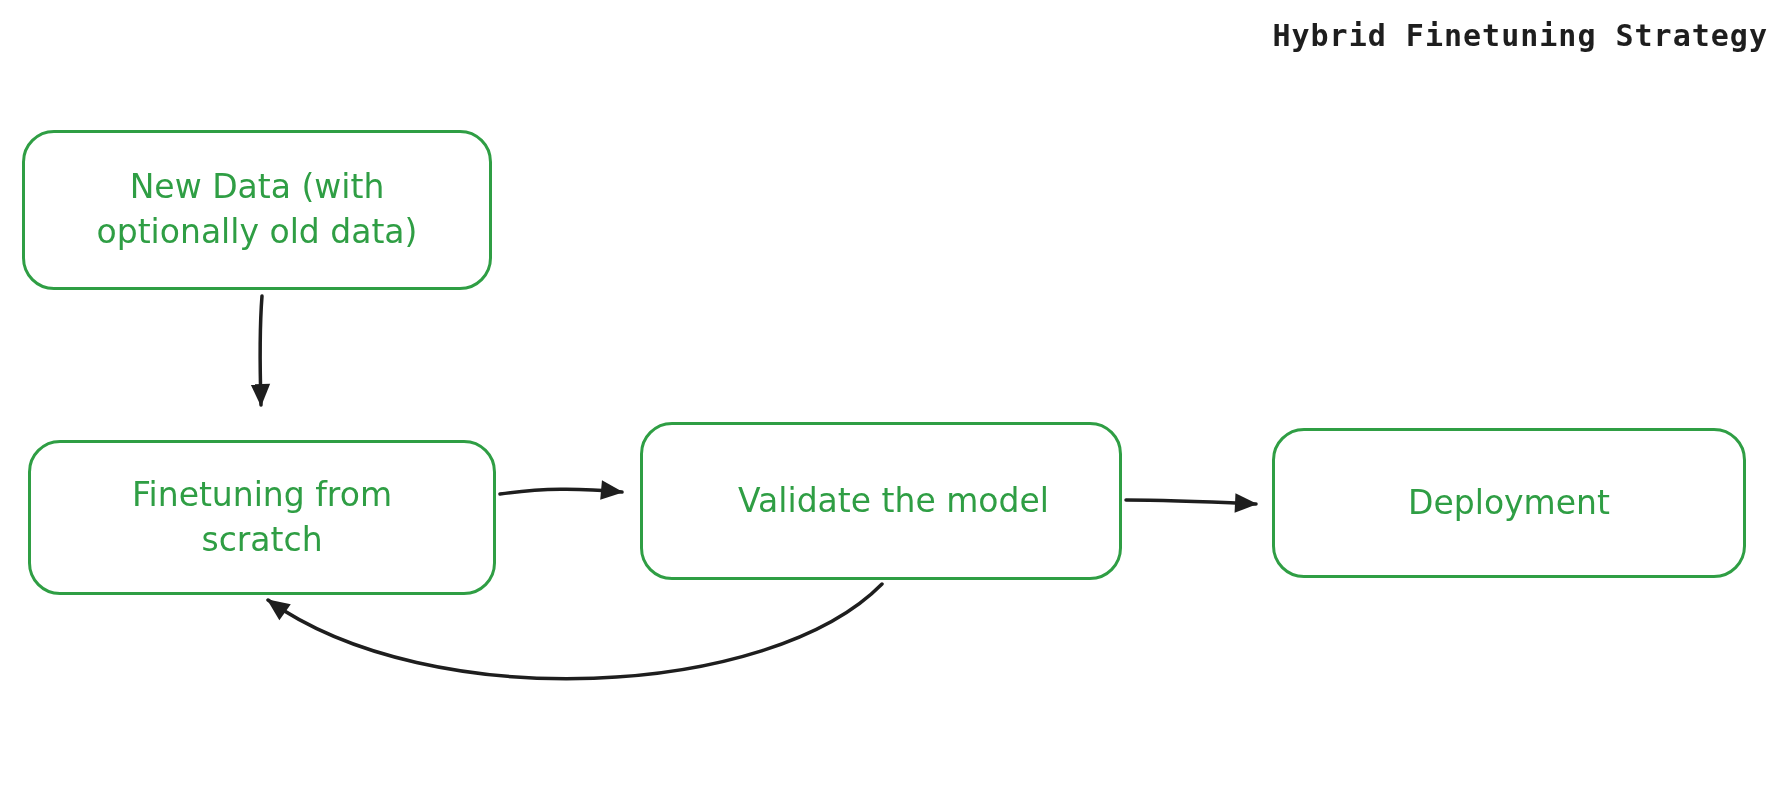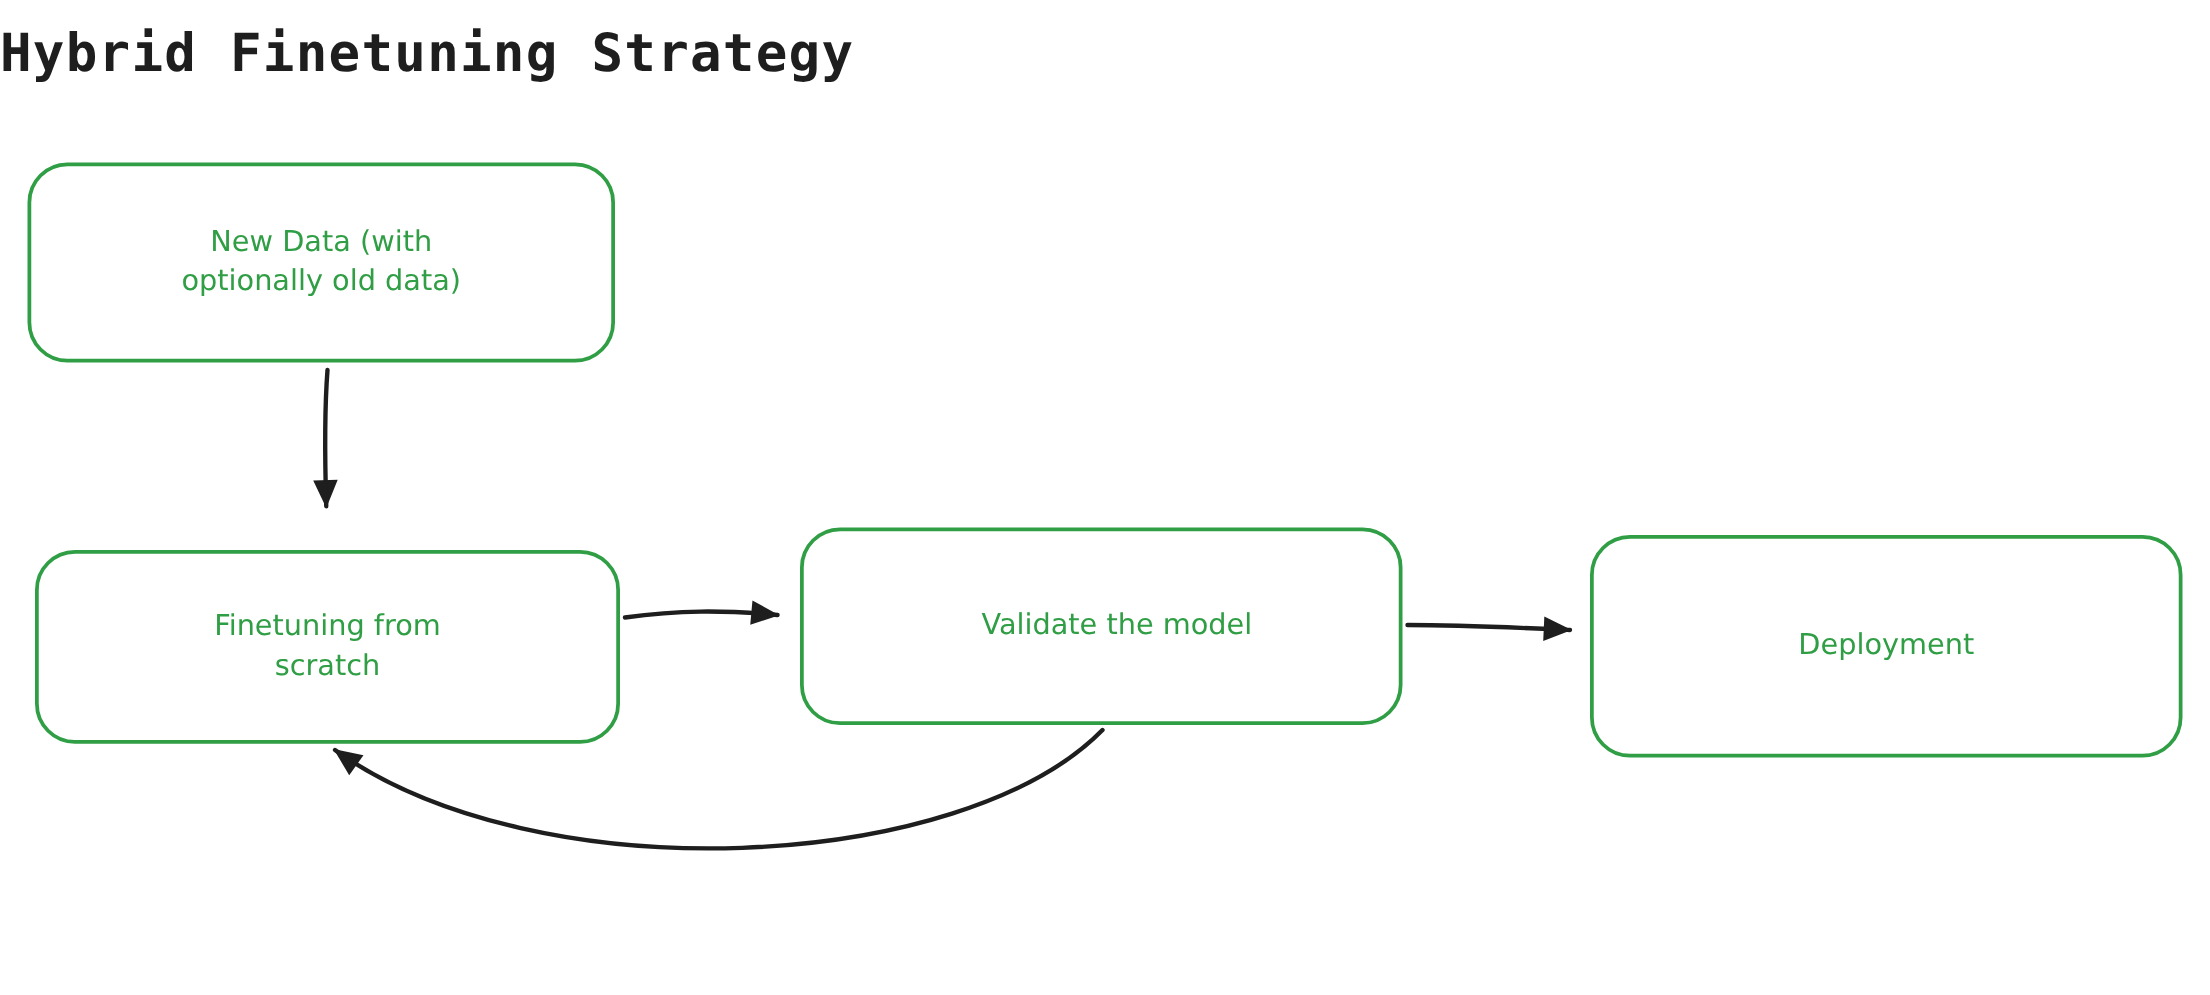--- a/index.html
+++ b/index.html
@@ -19,49 +19,49 @@
     height: 796px;
     background: var(--bg);
     overflow: hidden;
     font-family: "DejaVu Sans", sans-serif;
   }
   .title {
     position: absolute;
     top: 18px;
     left: 0;
     width: 100%;
-    text-align: left;
+    text-align: right;
     font-family: "DejaVu Sans Mono", monospace;
     font-weight: 700;
-    font-size: 42px;
+    font-size: 30px;
     letter-spacing: 1px;
     color: var(--ink);
   }
   .node {
     position: absolute;
     border: 3px solid var(--green);
     border-radius: 32px;
     background: var(--bg);
     display: flex;
     align-items: center;
     justify-content: center;
     padding: 10px 20px;
   }
   .node-label {
     color: var(--green);
-    font-size: 23px;
+    font-size: 33px;
     line-height: 1.35;
     text-align: center;
     white-space: pre-line;
     font-family: "DejaVu Sans", sans-serif;
   }
   #node-new-data    { left: 22px;   top: 130px; width: 470px; height: 160px; }
   #node-finetuning  { left: 28px;   top: 440px; width: 468px; height: 155px; }
   #node-validate    { left: 640px;  top: 422px; width: 482px; height: 158px; padding-left: 45px; }
-  #node-deployment  { left: 1272px; top: 428px; width: 474px; height: 178px; }
+  #node-deployment  { left: 1272px; top: 428px; width: 474px; height: 150px; }
   .arrows-layer {
     position: absolute;
     inset: 0;
     width: 100%;
     height: 100%;
     pointer-events: none;
   }
   .edge {
     fill: none;
     stroke: var(--ink);

